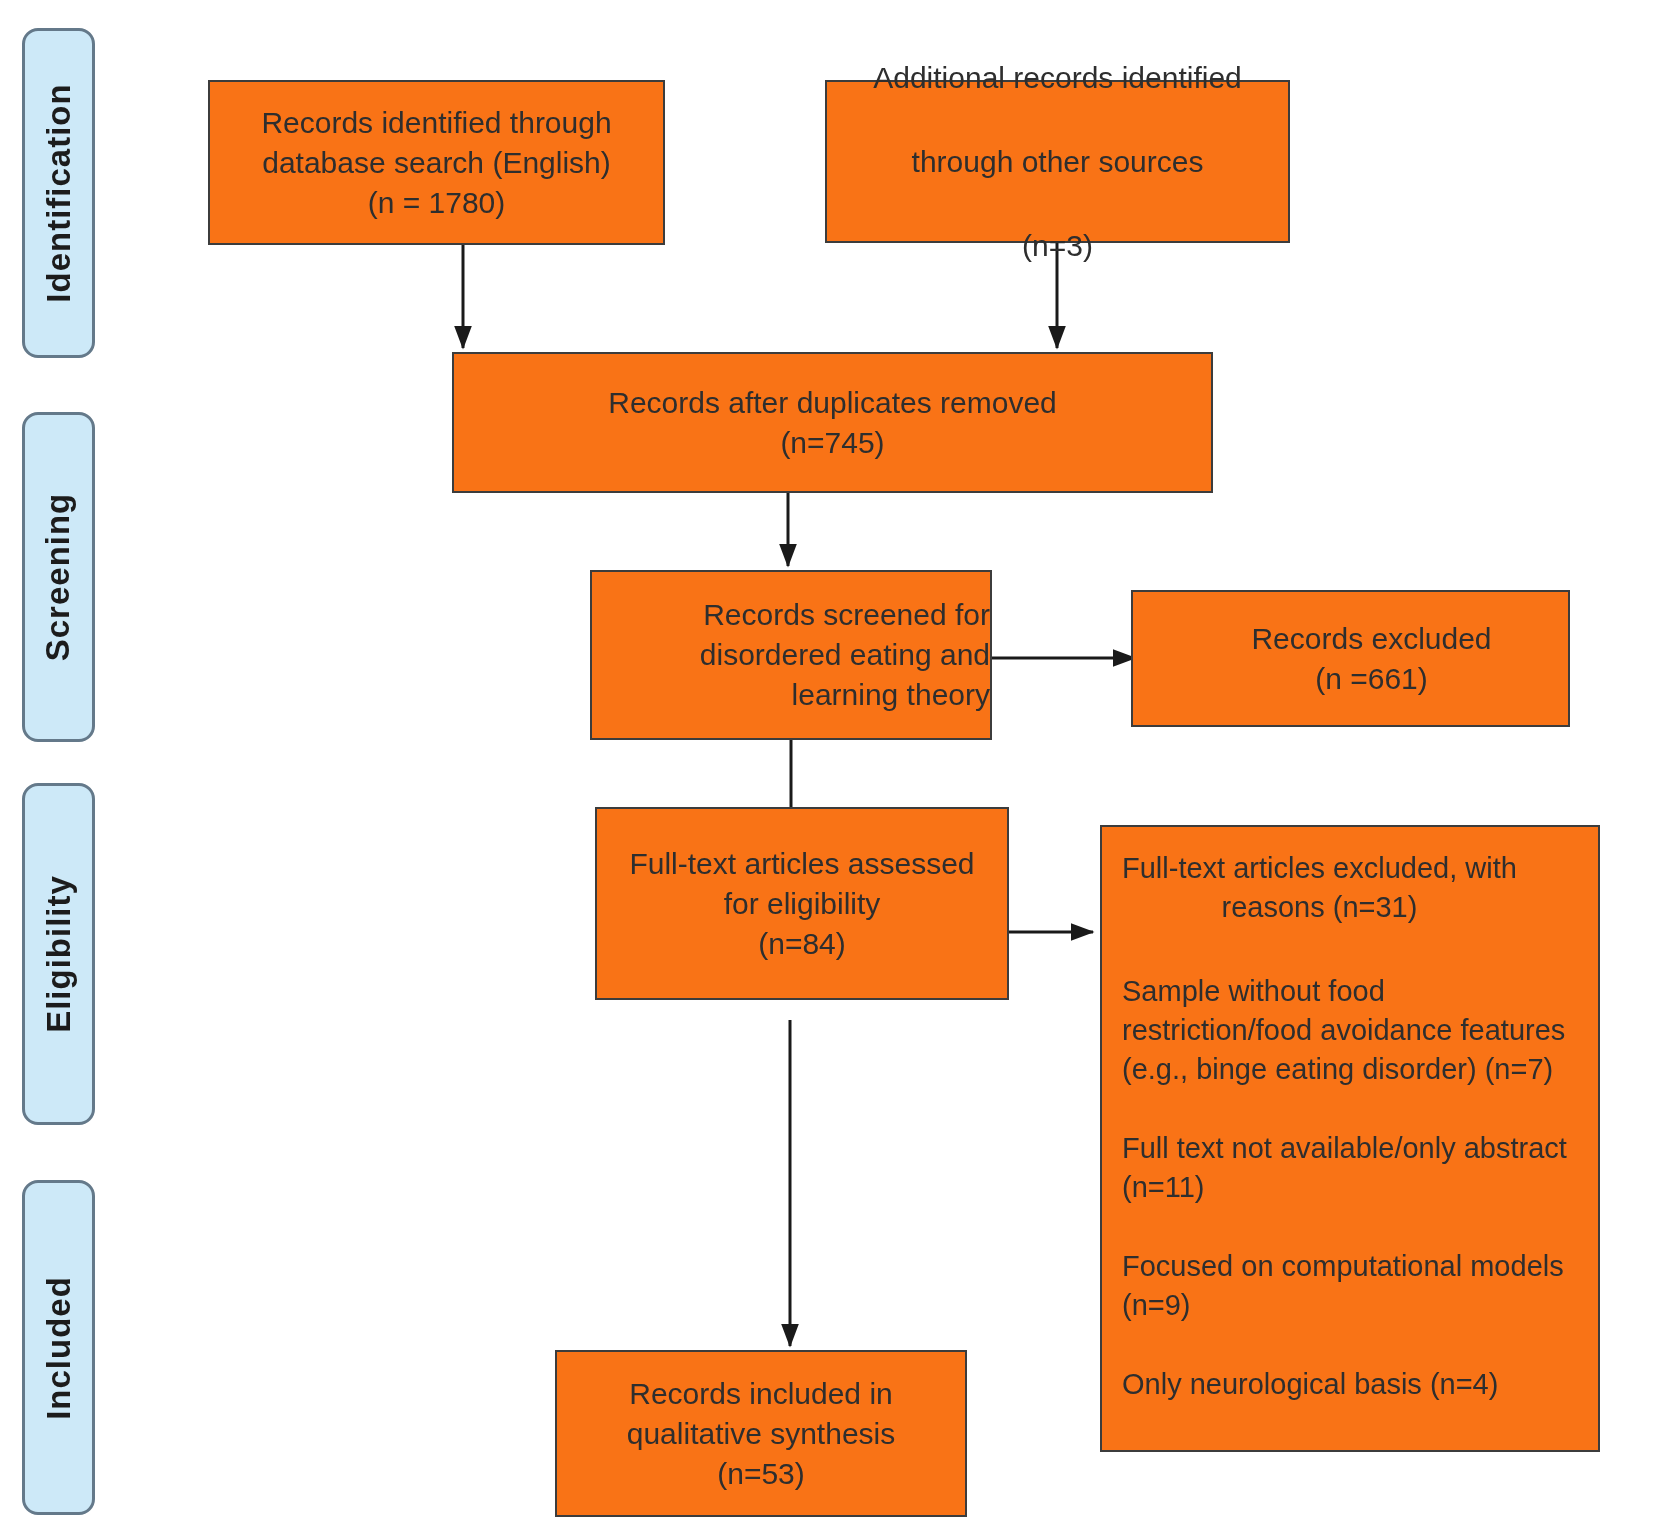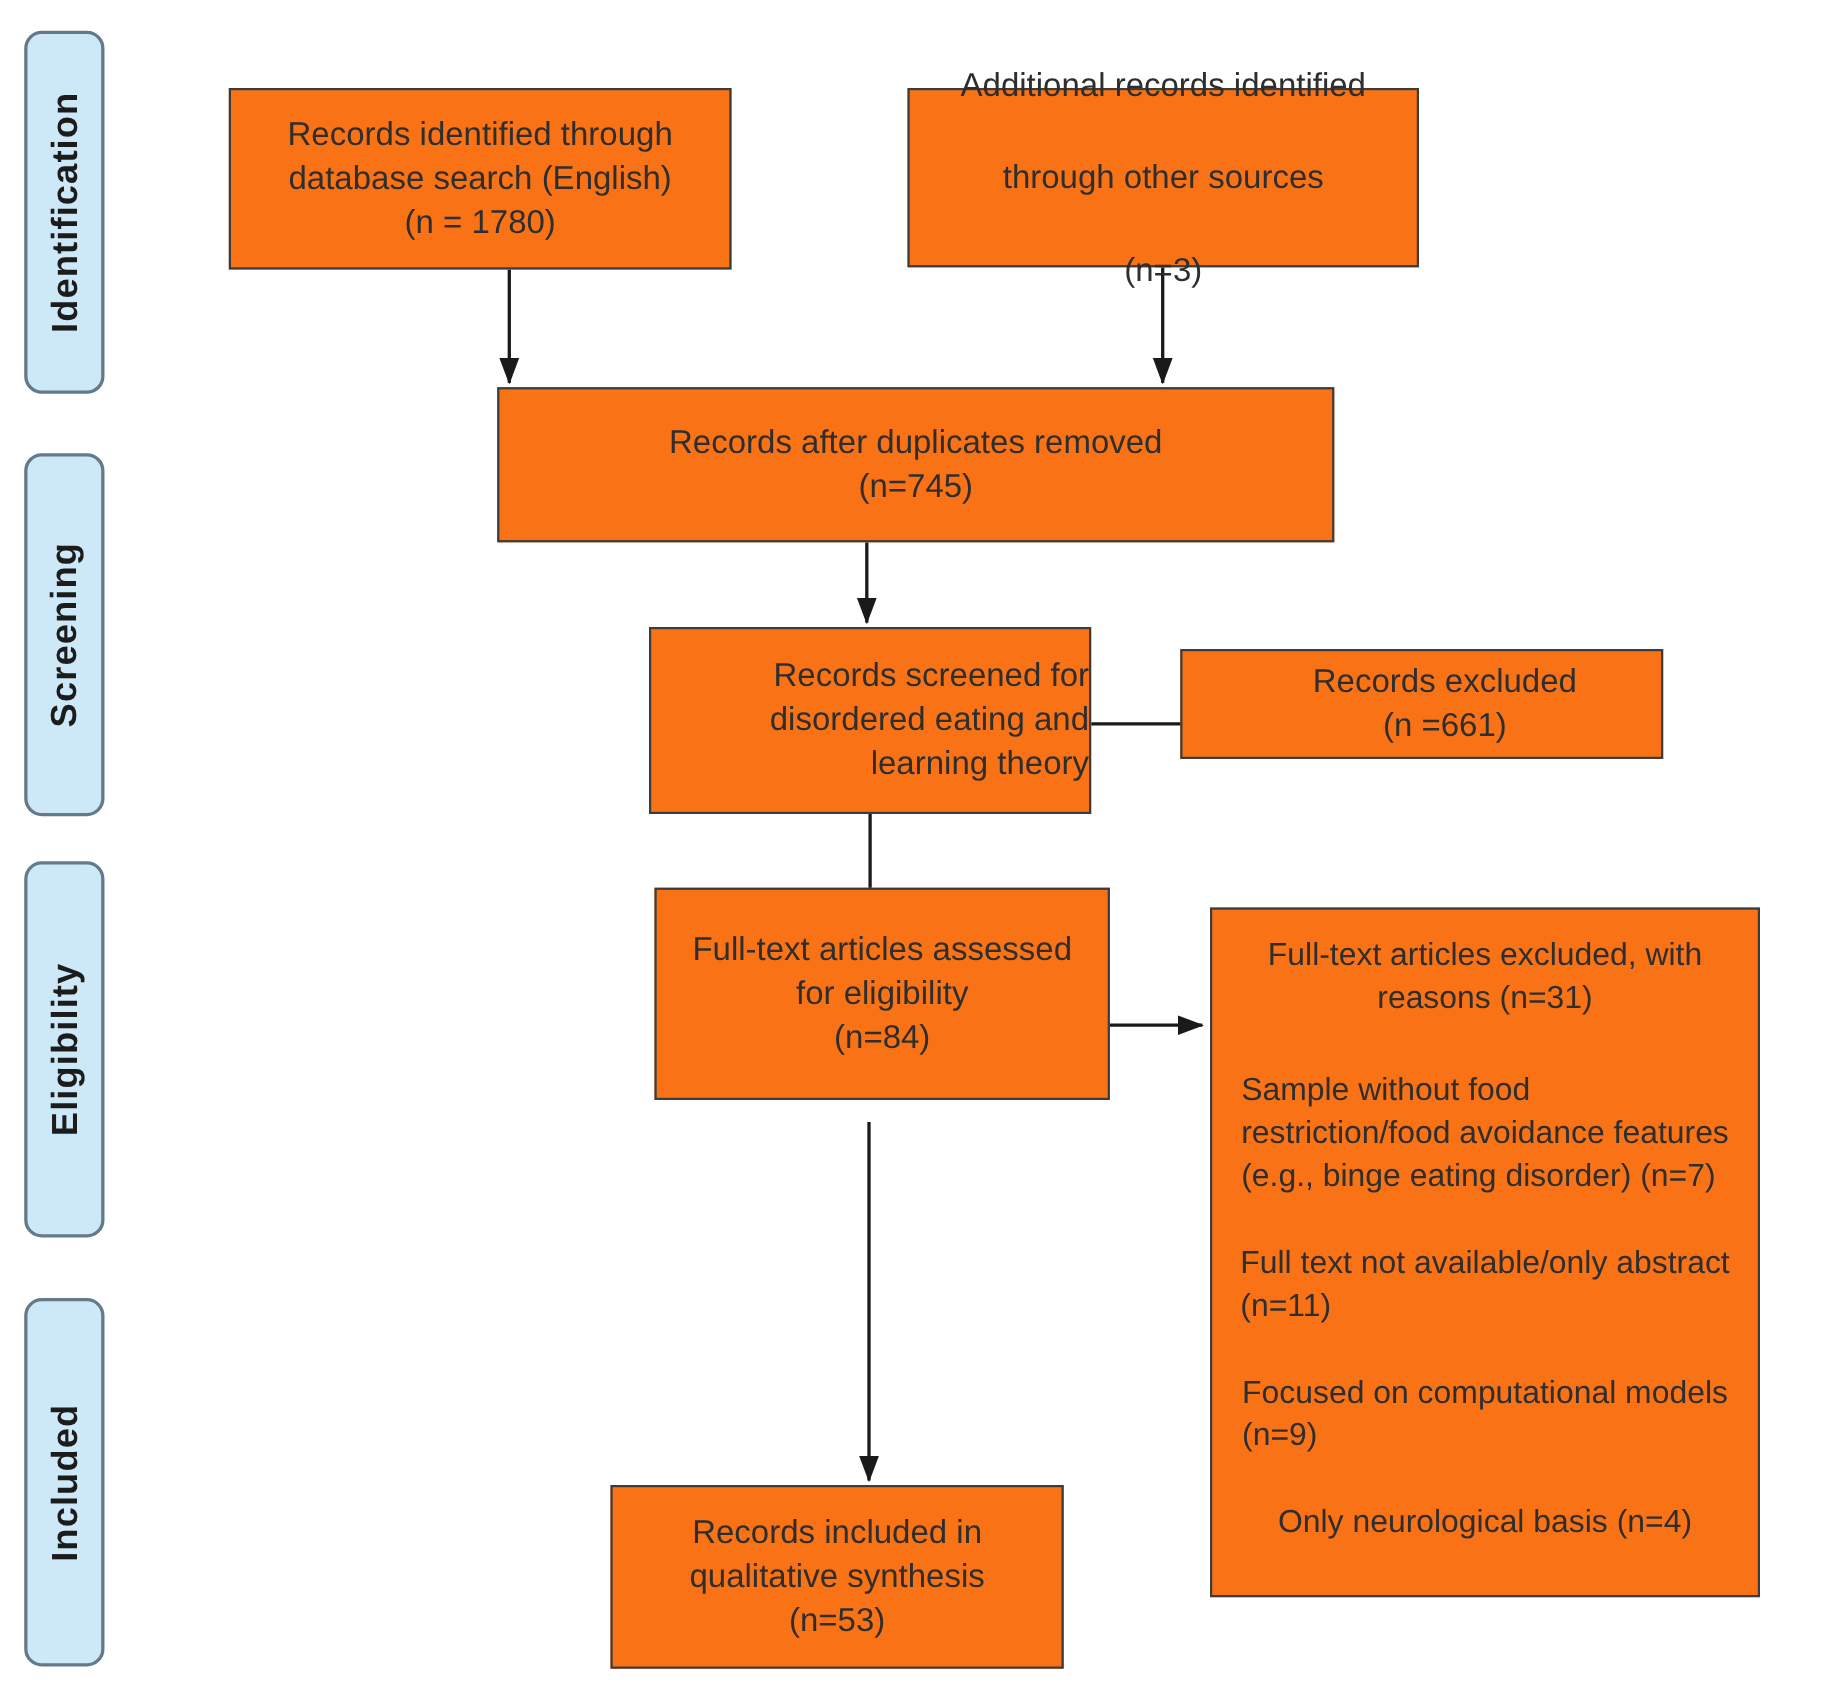--- a/index.html
+++ b/index.html
@@ -47,21 +47,21 @@
     flex-direction: column;
     align-items: center;
     justify-content: center;
     text-align: center;
     font-size: 30px;
     line-height: 40px;
     z-index: 2;
   }
   .fbox.reasons {
     justify-content: flex-start;
-    align-items: center;
+    align-items: flex-start;
     text-align: left;
     padding: 22px 20px;
     font-size: 29px;
     line-height: 39px;
   }
   .reasons .rhead { text-align: center; margin-bottom: 45px; }
   .reasons .rpara { margin-bottom: 40px; }
   .reasons .rpara:last-child { margin-bottom: 0; }
 </style>
 </head>
@@ -113,21 +113,21 @@
     <div>Records after duplicates removed</div>
     <div>(n=745)</div>
   </div>
 
   <div class="fbox" style="left:590px; top:570px; width:402px; height:170px;align-items:flex-end;">
     <div>Records screened for</div>
     <div>disordered eating and</div>
     <div>learning theory</div>
   </div>
 
-  <div class="fbox" style="left:1073px; top:590px; width:439px; height:100px;padding-left:42px;">
+  <div class="fbox" style="left:1131px; top:590px; width:439px; height:137px;padding-left:42px;">
     <div>Records excluded</div>
     <div>(n =661)</div>
   </div>
 
   <div class="fbox" style="left:583px; top:807px; width:414px; height:193px;margin-left:12px;">
     <div>Full-text articles assessed</div>
     <div>for eligibility</div>
     <div>(n=84)</div>
   </div>
 

